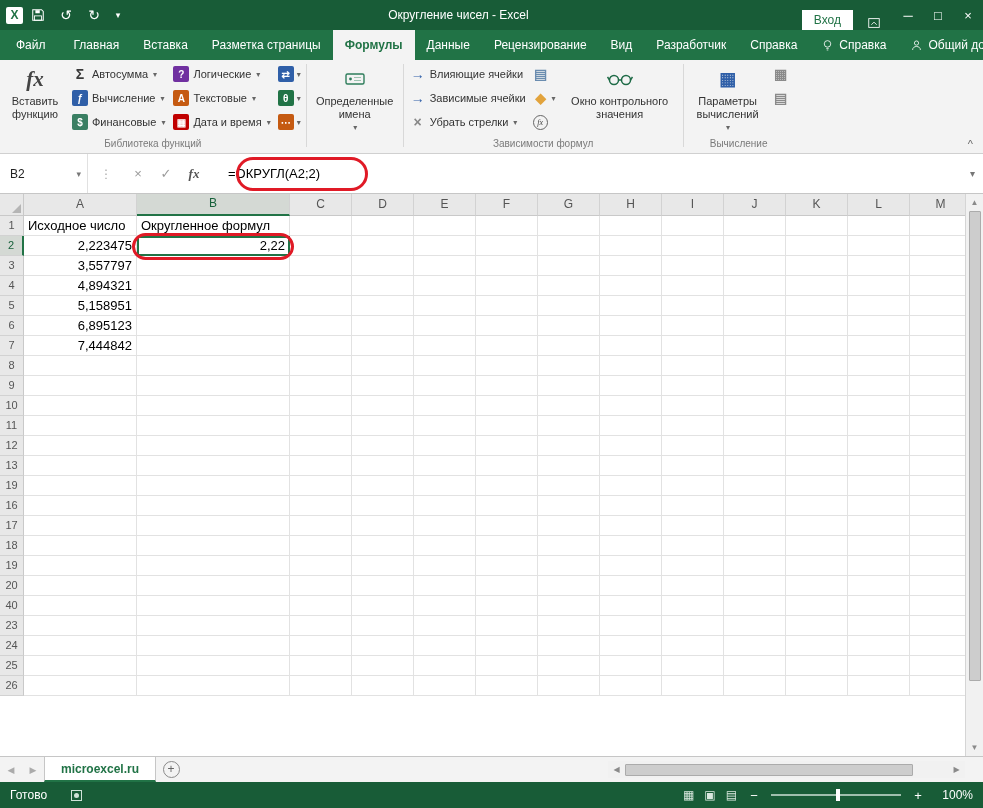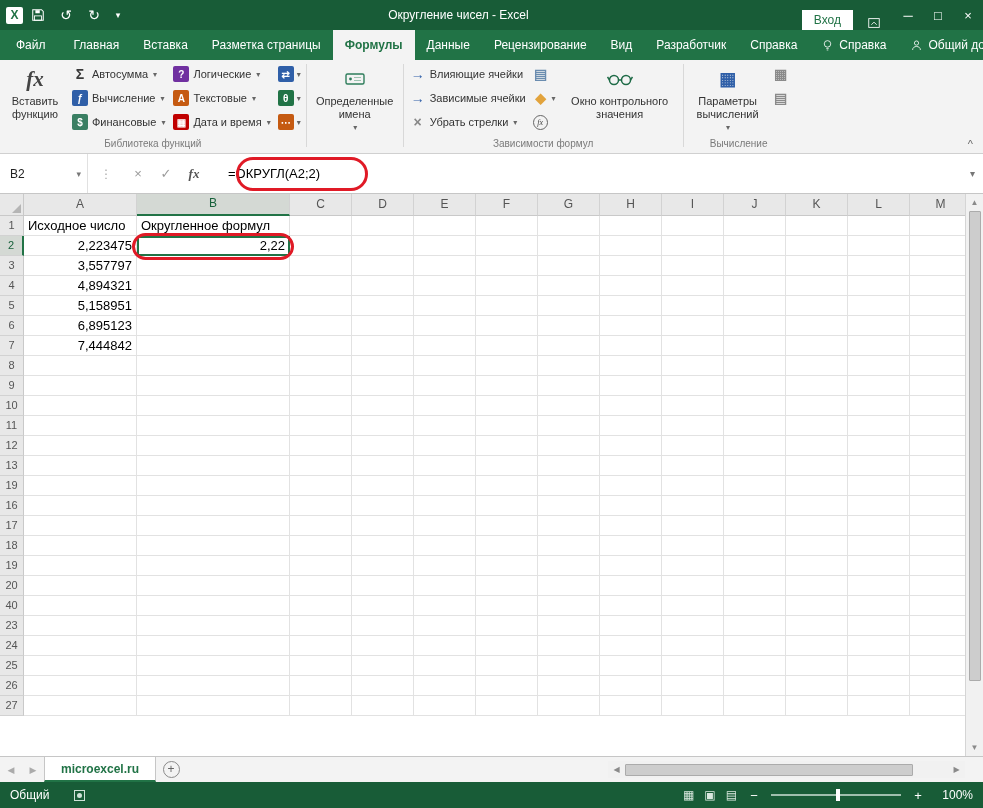--- a/index.html
+++ b/index.html
@@ -732,36 +732,20 @@
           <div class="cell" style="width: 62px;"></div>
           <div class="cell" style="width: 62px;"></div>
           <div class="cell" style="width: 62px;"></div>
           <div class="cell" style="width: 62px;"></div>
           <div class="cell" style="width: 62px;"></div>
           <div class="cell" style="width: 62px;"></div>
           <div class="cell" style="width: 62px;"></div>
           <div class="cell" style="width: 62px;"></div>
           <div class="cell" style="width: 62px;"></div>
         </div>
-        <div class="gridrow">
-          <div class="rowhdr">27</div>
-          <div class="cell" style="width: 113px;"></div>
-          <div class="cell" style="width: 153px;"></div>
-          <div class="cell" style="width: 62px;"></div>
-          <div class="cell" style="width: 62px;"></div>
-          <div class="cell" style="width: 62px;"></div>
-          <div class="cell" style="width: 62px;"></div>
-          <div class="cell" style="width: 62px;"></div>
-          <div class="cell" style="width: 62px;"></div>
-          <div class="cell" style="width: 62px;"></div>
-          <div class="cell" style="width: 62px;"></div>
-          <div class="cell" style="width: 62px;"></div>
-          <div class="cell" style="width: 62px;"></div>
-          <div class="cell" style="width: 62px;"></div>
-        </div>
       </div>
   </div>
   <div class="vscroll">
     <div class="varrow">▲</div>
     <div class="vthumb"></div>
     <div class="vfill"></div>
     <div class="varrow">▼</div>
   </div>
 </div>
 
@@ -775,21 +759,21 @@
   <div class="hscroll">
     <span class="harrow">◀</span>
     <div class="htrack">
         <div class="hthumb"></div>
       </div>
     <span class="harrow">▶</span>
   </div>
 </div>
 
 <div class="statusbar">
-  <span class="sb-ready">Общий</span>
+  <span class="sb-ready">Готово</span>
   <span class="macroicon">
       <i></i>
     </span>
   <div class="sb-right">
     <span class="viewicon">▦</span>
     <span class="viewicon">▣</span>
     <span class="viewicon">▤</span>
     <span class="zoombtn">−</span>
     <div class="zoomtrack">
         <div class="zoomthumb"></div>

